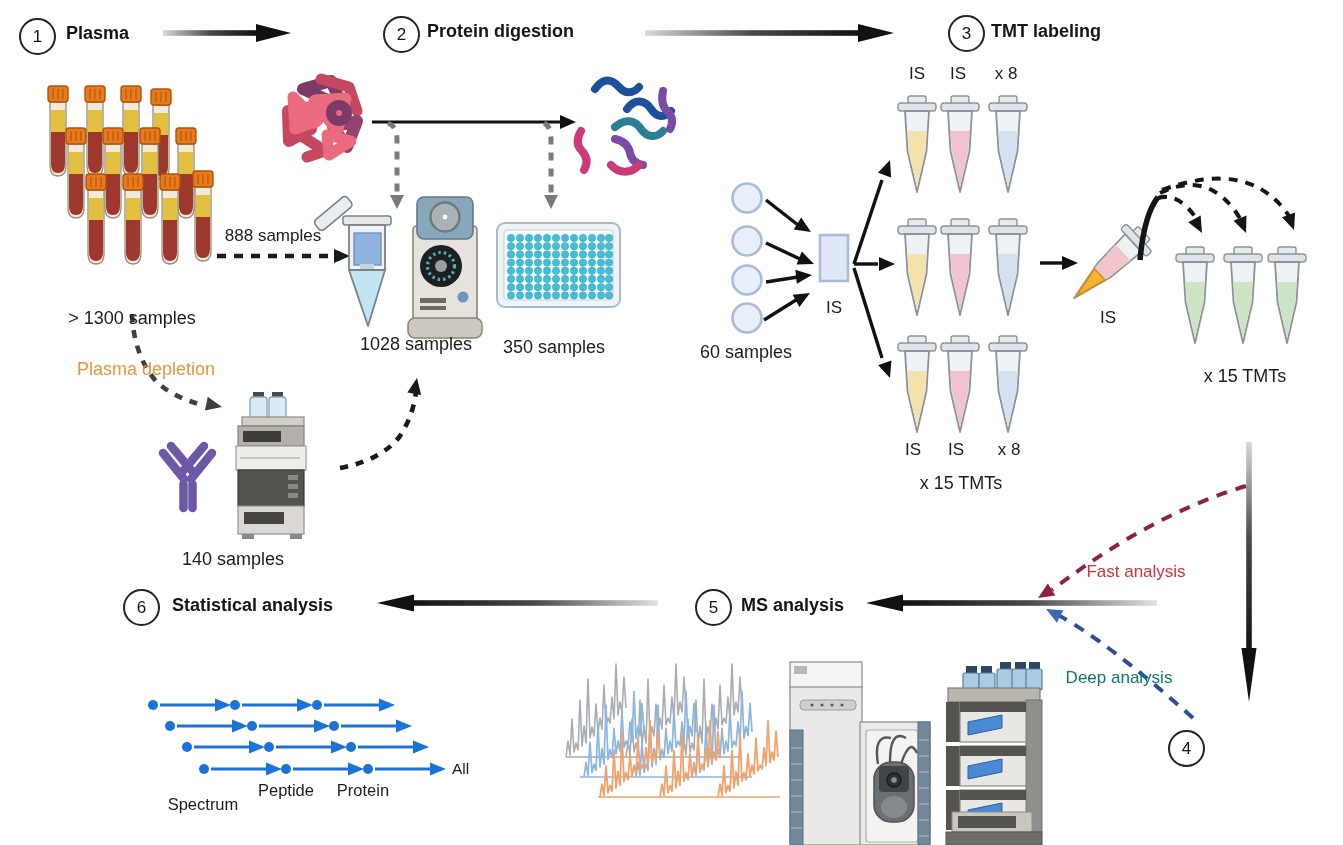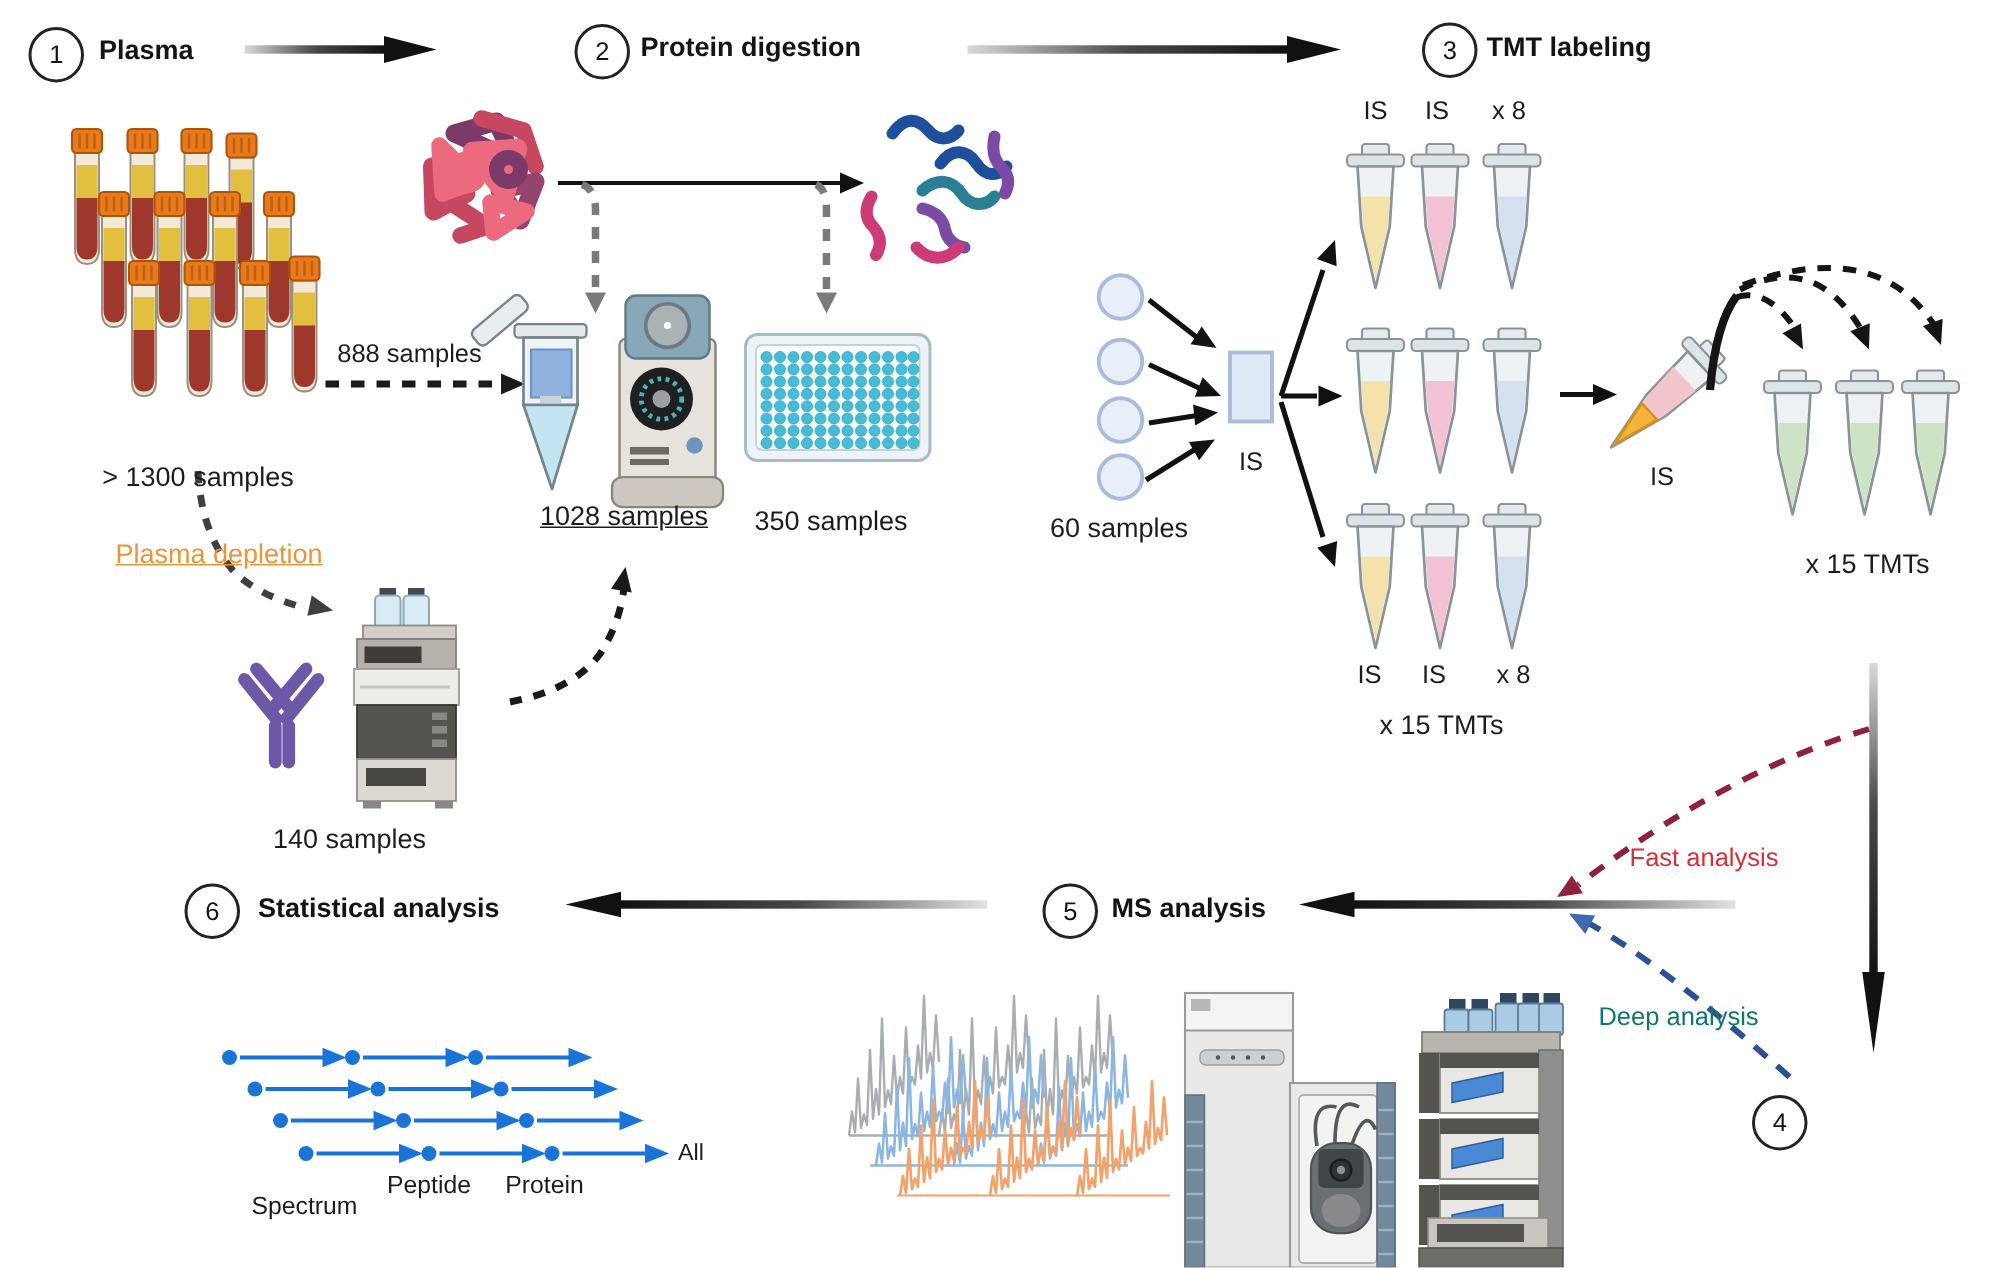--- a/index.html
+++ b/index.html
@@ -472,23 +472,23 @@
     </div>
 
 <div class="lbl hdr" style="left:66px;top:24px;">Plasma</div>
 <div class="lbl hdr" style="left:427px;top:22px;">Protein digestion</div>
 <div class="lbl hdr" style="left:991px;top:22px;">TMT labeling</div>
 <div class="lbl hdr" style="left:741px;top:596px;">MS analysis</div>
 <div class="lbl hdr" style="left:172px;top:596px;">Statistical analysis</div>
 
 <div class="lbl f18 ctr" style="left:52px;top:277px;width:160px;margin-top:32px;">&gt; 1300 samples</div>
 <div class="lbl ctr" style="left:210px;top:227px;width:126px;">888 samples</div>
-<div class="lbl f18 ctr" style="left:350px;top:335px;width:132px;text-decoration:underline;">1028 samples</div>
+<div class="lbl f18 ctr" style="left:350px;top:335px;width:132px;">1028 samples</div>
 <div class="lbl f18 ctr" style="left:492px;top:338px;width:124px;">350 samples</div>
-<div class="lbl f18 ctr orange" style="left:64px;top:360px;width:164px;text-decoration:underline;">Plasma depletion</div>
+<div class="lbl f18 ctr orange" style="left:64px;top:360px;width:164px;">Plasma depletion</div>
 <div class="lbl f18 ctr" style="left:170px;top:550px;width:126px;">140 samples</div>
 <div class="lbl f18 ctr" style="left:688px;top:343px;width:116px;">60 samples</div>
 
 <div class="lbl ctr" style="left:816px;top:299px;width:36px;">IS</div>
 <div class="lbl ctr" style="left:897px;top:65px;width:40px;">IS</div>
 <div class="lbl ctr" style="left:938px;top:65px;width:40px;">IS</div>
 <div class="lbl ctr" style="left:984px;top:65px;width:44px;">x 8</div>
 <div class="lbl ctr" style="left:893px;top:441px;width:40px;">IS</div>
 <div class="lbl ctr" style="left:936px;top:441px;width:40px;">IS</div>
 <div class="lbl ctr" style="left:986px;top:441px;width:46px;">x 8</div>

